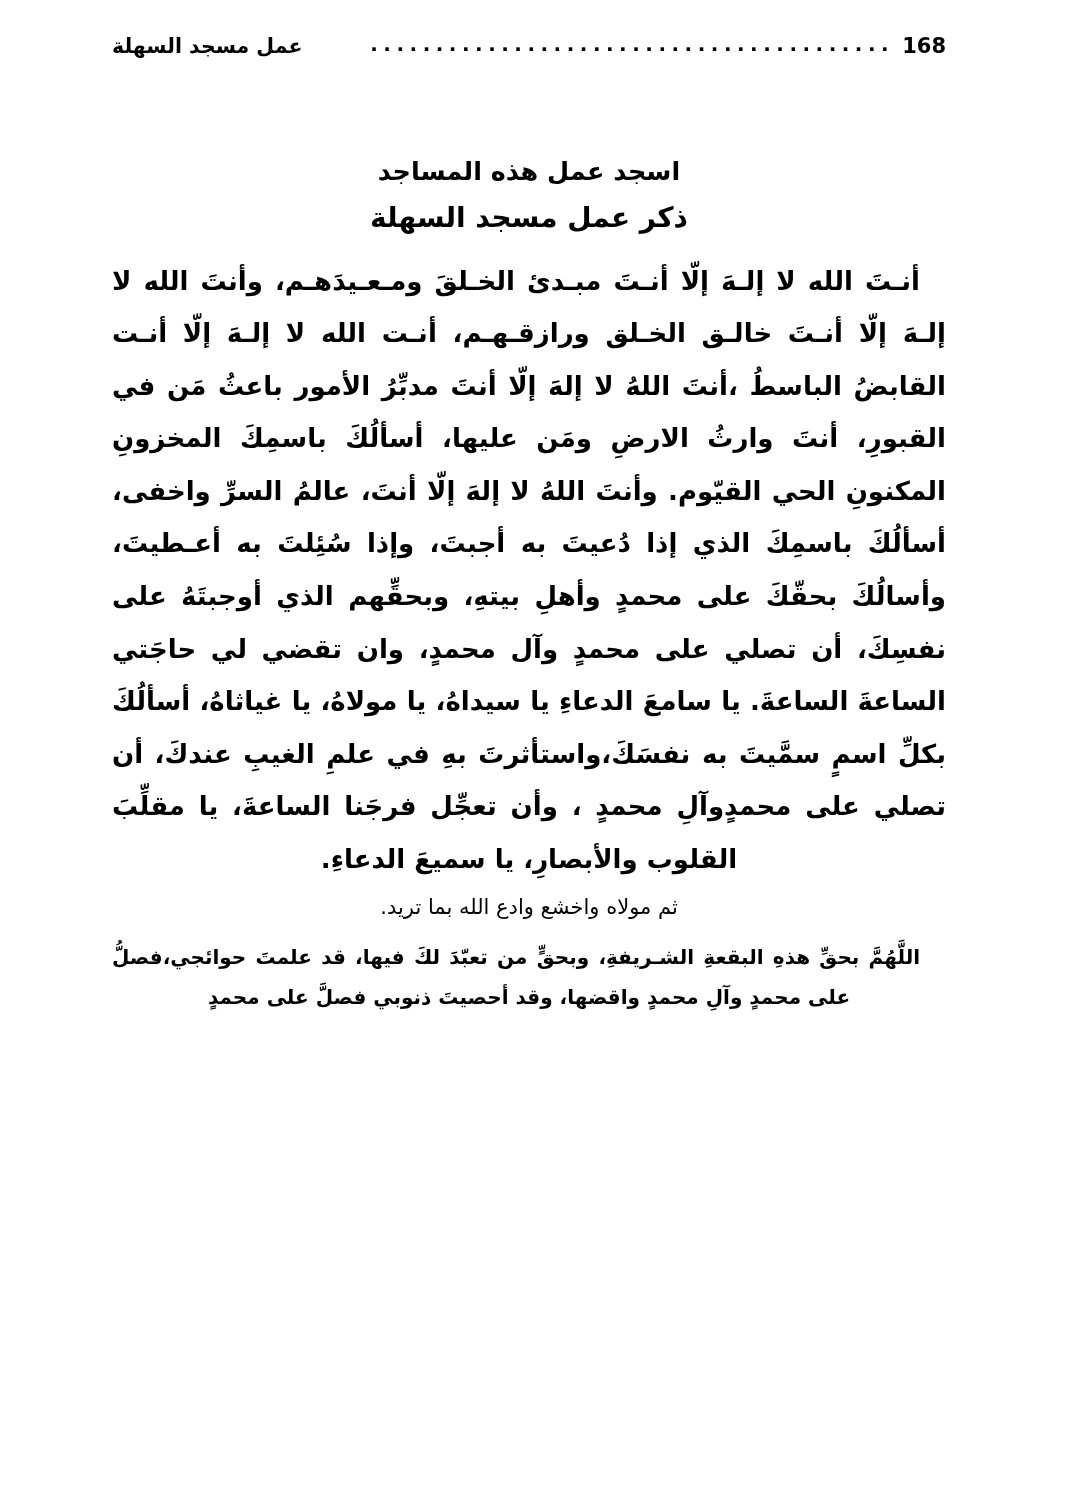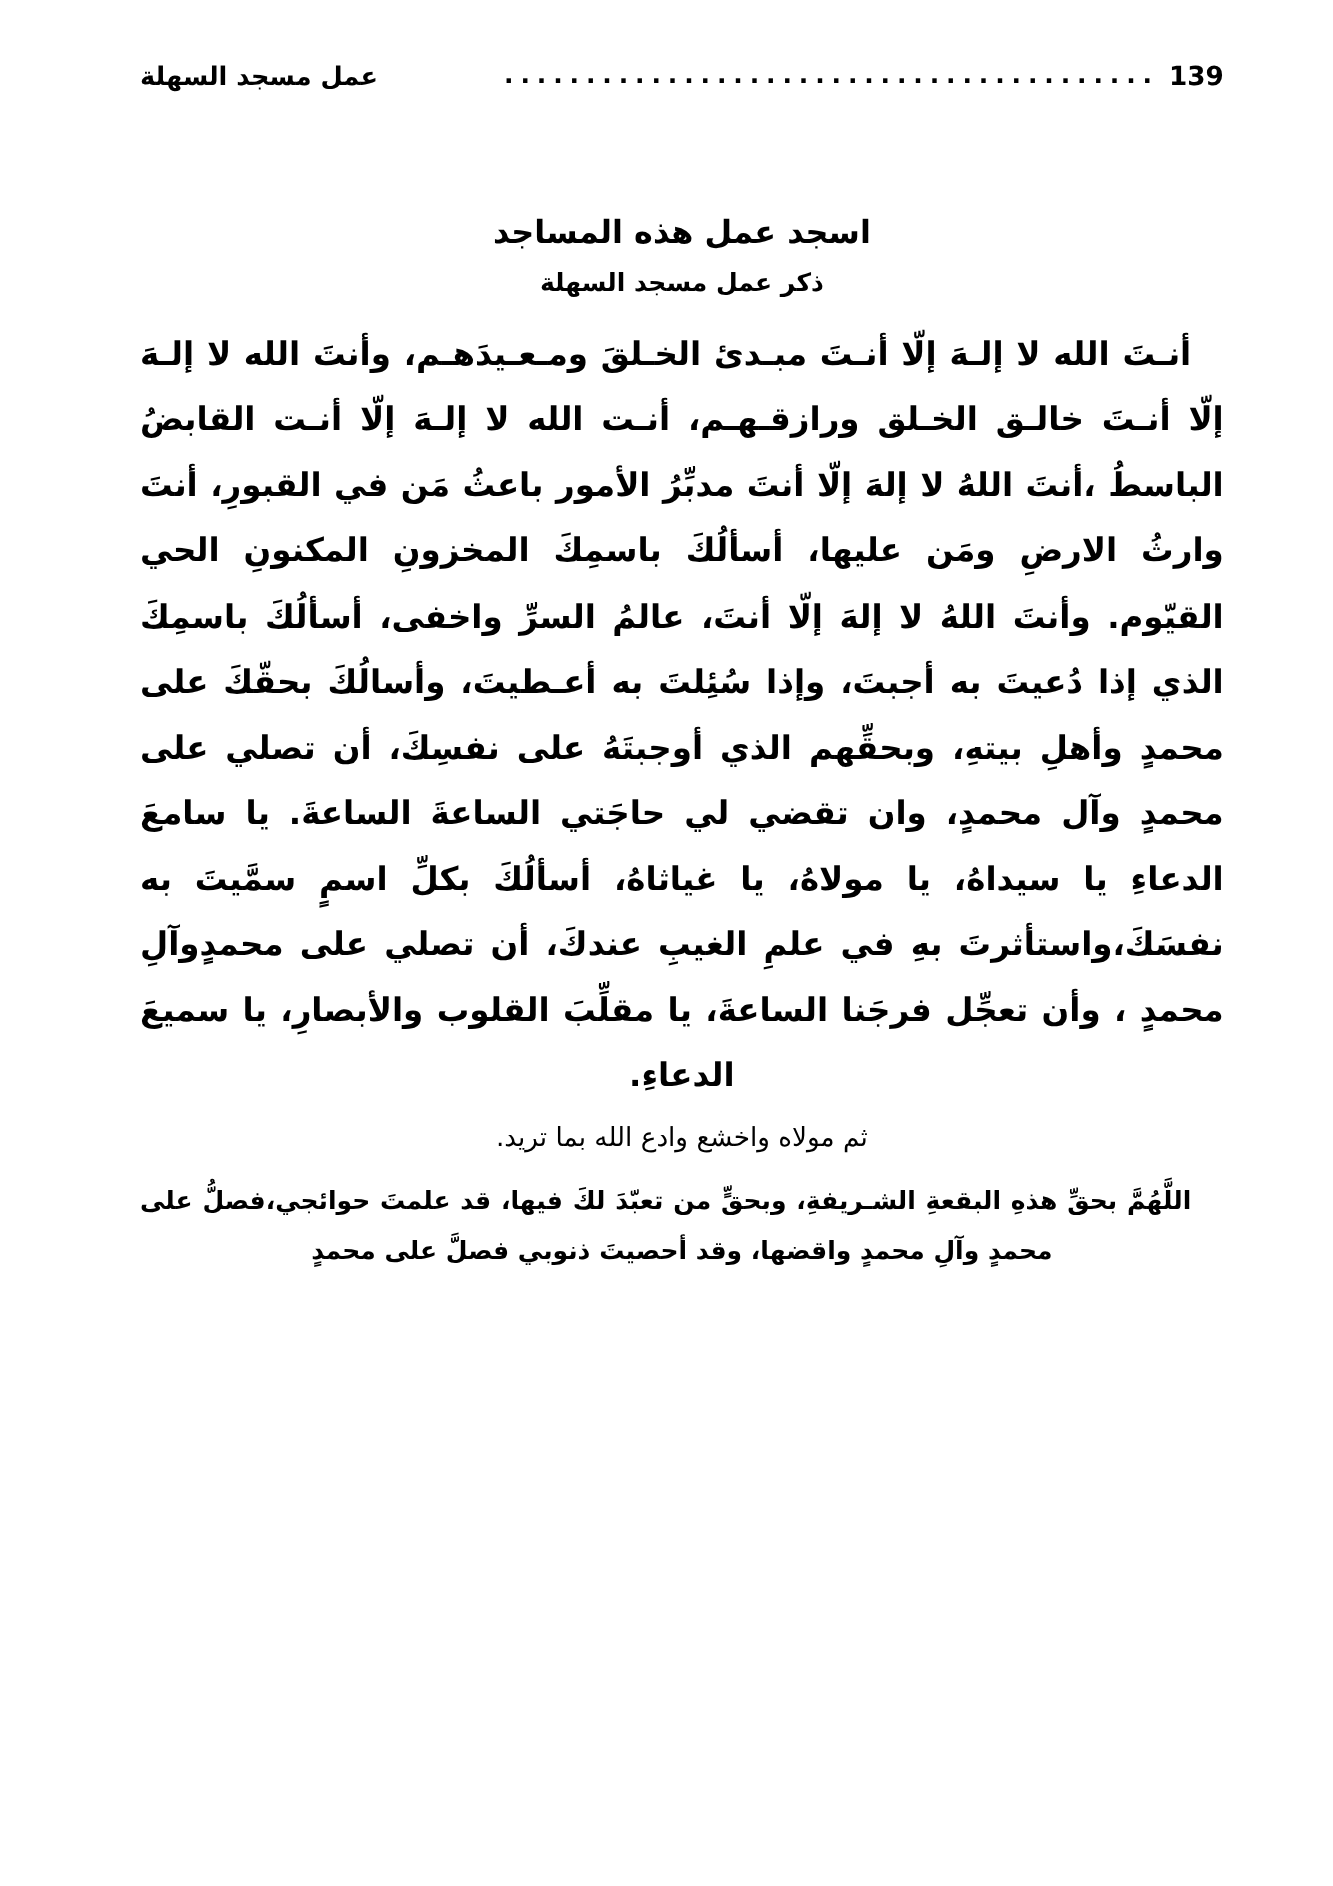--- a/index.html
+++ b/index.html
@@ -8,24 +8,24 @@
     background: #ffffff;
   }
   body {
     font-family: "DejaVu Sans", "Liberation Sans", sans-serif;
     color: #000000;
   }
   .page {
     position: relative;
     width: 1066px;
     height: 1097px;
-    margin: 15px auto;
+    margin: 0 auto;
     background: #ffffff;
     box-sizing: border-box;
-    padding: 34px 87px 0 112px;
+    padding: 34px 120px 0 112px;
     overflow: hidden;
   }
   
   .header {
     display: flex;
     flex-direction: row-reverse;
     align-items: baseline;
     justify-content: flex-start;
     width: 100%;
     height: 40px;
@@ -67,21 +67,21 @@
     margin: 0;
     text-align: center;
     font-weight: bold;
     line-height: 1.55;
   }
   h1.title {
     font-size: 25.5px;
     margin-bottom: 4px;
   }
   h2.subtitle {
-    font-size: 20px;
+    font-size: 28px;
     margin-bottom: 16px;
   }
   p.para {
     margin: 0 0 2px 0;
     font-size: 21.5px;
     line-height: 1.95;
     text-align: justify;
     text-align-last: center;
     text-justify: inter-word;
     font-weight: normal;
@@ -123,21 +123,21 @@
   }
 </style>
 </head>
 <body>
 
 <div class="page">
 
   <div class="header">
     <span class="header-title">عمل مسجد السهلة</span>
     <span class="header-dots">........................................</span>
-    <span class="header-page">139</span>
+    <span class="header-page">168</span>
   </div>
 
   <div class="content">
 
     <h1 class="title">اسجد عمل هذه المساجد</h1>
     <h2 class="subtitle">ذكر عمل مسجد السهلة</h2>
 
 
     <p class="dua dua-first">أنـتَ الله لا إلـهَ إلّا أنـتَ مبـدئ الخـلقَ ومـعـيدَهـم، وأنتَ الله لا إلـهَ إلّا أنـتَ خالـق الخـلق ورازقـهـم، أنـت الله لا إلـهَ إلّا أنـت القابضُ الباسطُ ،أنتَ اللهُ لا إلهَ إلّا أنتَ مدبِّرُ الأمور باعثُ مَن في القبورِ، أنتَ وارثُ الارضِ ومَن عليها، أسألُكَ باسمِكَ المخزونِ المكنونِ الحي القيّوم. وأنتَ اللهُ لا إلهَ إلّا أنتَ، عالمُ السرِّ واخفى، أسألُكَ باسمِكَ الذي إذا دُعيتَ به أجبتَ، وإذا سُئِلتَ به أعـطيتَ، وأسالُكَ بحقّكَ على محمدٍ وأهلِ بيتهِ، وبحقِّهم الذي أوجبتَهُ على نفسِكَ، أن تصلي على محمدٍ وآل محمدٍ، وان تقضي لي حاجَتي الساعةَ الساعةَ. يا سامعَ الدعاءِ يا سيداهُ، يا مولاهُ، يا غياثاهُ، أسألُكَ بكلِّ اسمٍ سمَّيتَ به نفسَكَ،واستأثرتَ بهِ في علمِ الغيبِ عندكَ، أن تصلي على محمدٍوآلِ محمدٍ ، وأن تعجِّل فرجَنا الساعةَ، يا مقلِّبَ القلوب والأبصارِ، يا سميعَ الدعاءِ.</p>
 

